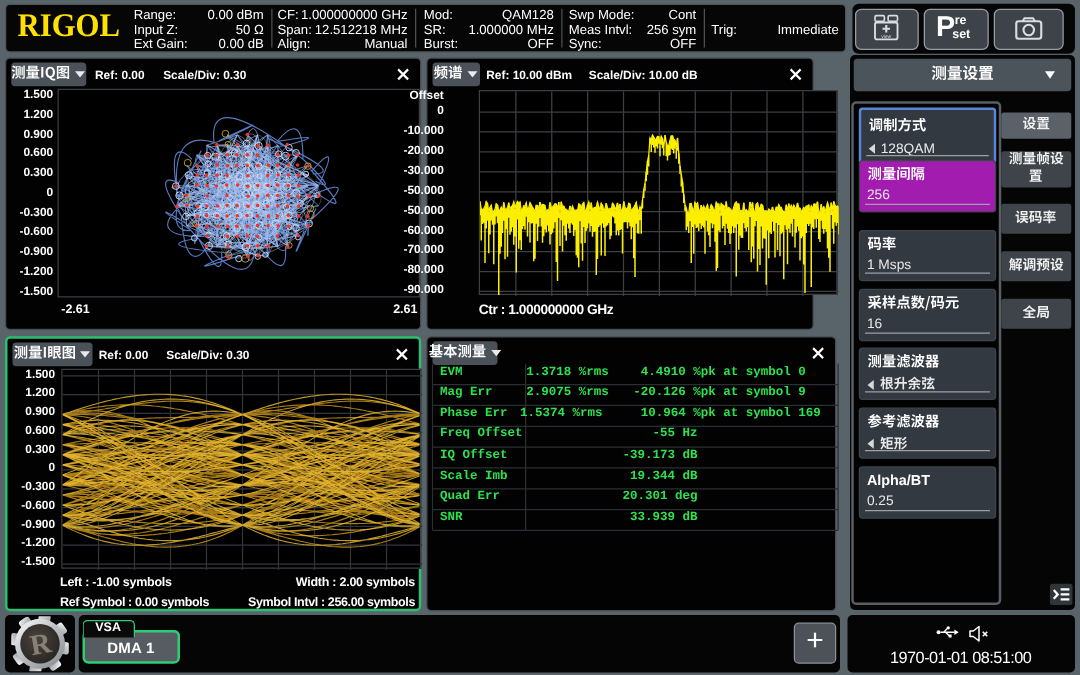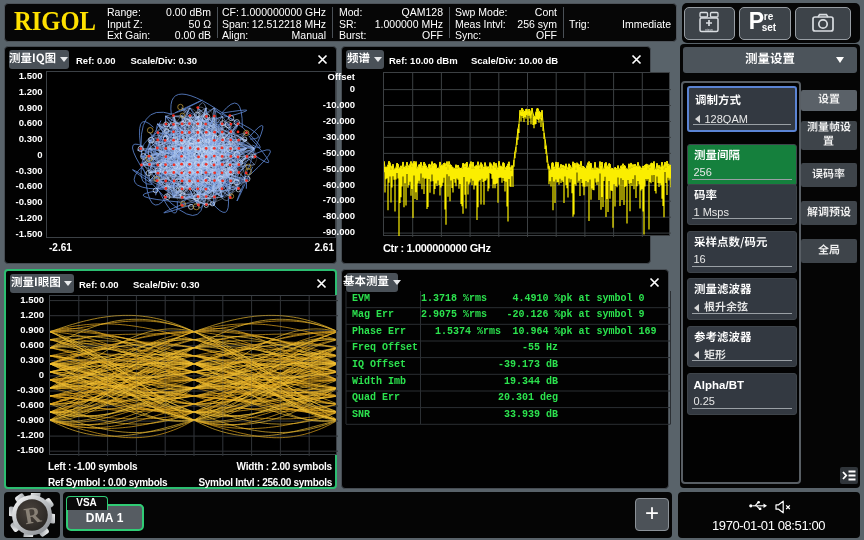--- a/index.html
+++ b/index.html
@@ -382,27 +382,27 @@
     <svg width="335" height="218" viewBox="0 0 335 218" style="position:absolute;left:0;top:0">
       <path d="M4 21V154 M78.5 21V154 M328.5 21V154 M4 37.7H328.5 M4 54.3H328.5 M4 71.0H328.5 M4 87.6H328.5 M4 104.3H328.5 M4 121.0H328.5 M4 137.6H328.5 M4 154.3H328.5" stroke="#2b2f33" stroke-width="1" fill="none"></path>
     </svg>
     <div style="position:absolute;left:10px;top:23.5px;font-size:10px;font-weight:700;color:#2ce24e;white-space:nowrap;line-height:1;font-family:'Liberation Mono',monospace;">EVM</div>
     <div style="position:absolute;right:181px;top:23.5px;font-size:10px;font-weight:700;color:#2ce24e;white-space:nowrap;line-height:1;font-family:'Liberation Mono',monospace;">1.3718 %rms</div>
     <div style="position:absolute;left:170.5px;top:23.5px;font-size:10px;font-weight:700;color:#2ce24e;white-space:nowrap;line-height:1;font-family:'Liberation Mono',monospace;">4.4910 %pk at symbol 0</div>
     <div style="position:absolute;left:10px;top:40.160000000000004px;font-size:10px;font-weight:700;color:#2ce24e;white-space:nowrap;line-height:1;font-family:'Liberation Mono',monospace;">Mag Err</div>
     <div style="position:absolute;right:181px;top:40.160000000000004px;font-size:10px;font-weight:700;color:#2ce24e;white-space:nowrap;line-height:1;font-family:'Liberation Mono',monospace;">2.9075 %rms</div>
     <div style="position:absolute;left:164.5px;top:40.160000000000004px;font-size:10px;font-weight:700;color:#2ce24e;white-space:nowrap;line-height:1;font-family:'Liberation Mono',monospace;">-20.126 %pk at symbol 9</div>
     <div style="position:absolute;left:10px;top:56.82000000000001px;font-size:10px;font-weight:700;color:#2ce24e;white-space:nowrap;line-height:1;font-family:'Liberation Mono',monospace;">Phase Err</div>
-    <div style="position:absolute;right:167px;top:56.82000000000001px;font-size:10px;font-weight:700;color:#2ce24e;white-space:nowrap;line-height:1;font-family:'Liberation Mono',monospace;">1.5374 %rms</div>
+    <div style="position:absolute;right:186px;top:56.82000000000001px;font-size:10px;font-weight:700;color:#2ce24e;white-space:nowrap;line-height:1;font-family:'Liberation Mono',monospace;">1.5374 %rms</div>
     <div style="position:absolute;left:170.5px;top:56.82000000000001px;font-size:10px;font-weight:700;color:#2ce24e;white-space:nowrap;line-height:1;font-family:'Liberation Mono',monospace;">10.964 %pk at symbol 169</div>
     <div style="position:absolute;left:10px;top:73.48px;font-size:10px;font-weight:700;color:#2ce24e;white-space:nowrap;line-height:1;font-family:'Liberation Mono',monospace;">Freq Offset</div>
     <div style="position:absolute;right:110px;top:73.48px;font-size:10px;font-weight:700;color:#2ce24e;white-space:nowrap;line-height:1;font-family:'Liberation Mono',monospace;">-55 Hz</div>
     <div style="position:absolute;left:10px;top:90.14px;font-size:10px;font-weight:700;color:#2ce24e;white-space:nowrap;line-height:1;font-family:'Liberation Mono',monospace;">IQ Offset</div>
     <div style="position:absolute;right:110px;top:90.14px;font-size:10px;font-weight:700;color:#2ce24e;white-space:nowrap;line-height:1;font-family:'Liberation Mono',monospace;">-39.173 dB</div>
-    <div style="position:absolute;left:10px;top:106.8px;font-size:10px;font-weight:700;color:#2ce24e;white-space:nowrap;line-height:1;font-family:'Liberation Mono',monospace;">Width Imb</div>
+    <div style="position:absolute;left:10px;top:106.8px;font-size:10px;font-weight:700;color:#2ce24e;white-space:nowrap;line-height:1;font-family:'Liberation Mono',monospace;">Scale Imb</div>
     <div style="position:absolute;right:110px;top:106.8px;font-size:10px;font-weight:700;color:#2ce24e;white-space:nowrap;line-height:1;font-family:'Liberation Mono',monospace;">19.344 dB</div>
     <div style="position:absolute;left:10px;top:123.46000000000002px;font-size:10px;font-weight:700;color:#2ce24e;white-space:nowrap;line-height:1;font-family:'Liberation Mono',monospace;">Quad Err</div>
     <div style="position:absolute;right:110px;top:123.46000000000002px;font-size:10px;font-weight:700;color:#2ce24e;white-space:nowrap;line-height:1;font-family:'Liberation Mono',monospace;">20.301 deg</div>
     <div style="position:absolute;left:10px;top:140.12px;font-size:10px;font-weight:700;color:#2ce24e;white-space:nowrap;line-height:1;font-family:'Liberation Mono',monospace;">SNR</div>
     <div style="position:absolute;right:110px;top:140.12px;font-size:10px;font-weight:700;color:#2ce24e;white-space:nowrap;line-height:1;font-family:'Liberation Mono',monospace;">33.939 dB</div>
   </div>
 <div style="position:absolute;left:680px;top:44px;width:180px;height:444px;background:#050505;border-radius:4px;"></div>
 <div style="position:absolute;left:683px;top:47px;width:174px;height:25.5px;background:#4c545b;border-radius:3px;">
     <div style="position:absolute;left:50%;top:5px;transform:translateX(-50%);">
       <svg width="50.0" height="15.6" viewBox="0 0 50.0 15.6" style="display:block">
@@ -417,21 +417,21 @@
       <svg width="46.0" height="14.4" viewBox="0 0 46.0 14.4" style="display:block">
         <path d="M0.9 1.4C1.6 1.9 2.4 2.7 2.7 3.2L3.7 2.3C3.3 1.8 2.4 1 1.8 0.5ZM0.4 3.9V5.2H1.8V8.5C1.8 9.2 1.3 9.8 1 10.1C1.3 10.2 1.7 10.7 1.9 10.9C2.1 10.7 2.4 10.4 3.8 9.2C3.7 9.6 3.5 10 3.2 10.4C3.5 10.5 4 10.9 4.2 11.1C5.3 9.6 5.5 7 5.5 5.2V2H9.5V9.7C9.5 9.8 9.5 9.9 9.3 9.9C9.1 9.9 8.6 9.9 8.1 9.9C8.3 10.2 8.5 10.8 8.5 11.1C9.3 11.1 9.9 11.1 10.2 10.9C10.6 10.7 10.7 10.3 10.7 9.7V0.8H4.3V5.2C4.3 6.2 4.3 7.3 4 8.4C3.9 8.2 3.8 7.9 3.7 7.6L3.1 8.2V3.9ZM6.9 2.2V2.9H6V3.9H6.9V4.7H5.8V5.7H9.2V4.7H8V3.9H9V2.9H8V2.2ZM5.9 6.4V9.8H6.9V9.2H9V6.4ZM6.9 7.3H8V8.3H6.9Z M18.9 1.3V7.8H20.2V1.3ZM21 0.6V9.5C21 9.7 20.9 9.8 20.7 9.8C20.5 9.8 19.9 9.8 19.3 9.7C19.5 10.1 19.7 10.8 19.7 11.1C20.6 11.1 21.3 11.1 21.7 10.9C22.1 10.6 22.3 10.3 22.3 9.5V0.6ZM12.8 0.6C12.6 1.7 12.2 2.8 11.7 3.6C12 3.7 12.5 3.8 12.8 4H11.9V5.2H14.5V6.1H12.4V10.2H13.6V7.3H14.5V11.1H15.9V7.3H16.9V9C16.9 9.1 16.8 9.1 16.7 9.1C16.6 9.1 16.3 9.1 16 9.1C16.2 9.4 16.3 9.9 16.4 10.3C16.9 10.3 17.4 10.3 17.7 10.1C18 9.9 18.1 9.5 18.1 9V6.1H15.9V5.2H18.4V4H15.9V3.1H17.9V1.9H15.9V0.4H14.5V1.9H13.8C13.9 1.5 14 1.2 14.1 0.8ZM14.5 4H13C13.1 3.7 13.3 3.4 13.4 3.1H14.5Z M27.8 0.7C28 1.2 28.3 1.7 28.5 2.2H23.6V3.5H26.5C26.4 6 26.2 8.6 23.4 10.1C23.8 10.3 24.2 10.8 24.4 11.2C26.5 10 27.4 8.2 27.7 6.3H31.4C31.2 8.3 31 9.3 30.7 9.6C30.5 9.7 30.4 9.7 30.1 9.7C29.8 9.7 29 9.7 28.2 9.7C28.5 10 28.7 10.6 28.7 11C29.5 11.1 30.2 11.1 30.7 11C31.2 11 31.6 10.8 31.9 10.5C32.4 10 32.6 8.7 32.9 5.5C32.9 5.3 32.9 4.9 32.9 4.9H27.9C28 4.5 28 4 28.1 3.5H33.9V2.2H29.2L30 1.9C29.8 1.4 29.5 0.7 29.1 0.2Z M40.7 0.4C40.7 1 40.8 1.7 40.8 2.3H35.1V3.7H40.8C41.1 7.7 42 11.2 44 11.2C45.1 11.2 45.5 10.6 45.7 8.4C45.4 8.3 44.8 7.9 44.5 7.6C44.5 9.1 44.3 9.7 44.1 9.7C43.3 9.7 42.5 7 42.3 3.7H45.4V2.3H44.3L45.1 1.6C44.8 1.2 44.1 0.7 43.6 0.3L42.7 1.1C43.2 1.4 43.7 1.9 44.1 2.3H42.2C42.2 1.7 42.2 1 42.2 0.4ZM35.1 9.4 35.5 10.8C37 10.5 39 10.1 40.9 9.7L40.8 8.5L38.6 8.8V6.3H40.5V5H35.5V6.3H37.3V9.1C36.4 9.2 35.7 9.3 35.1 9.4Z" fill="#ffffff"></path>
       </svg>
     </div>
     <div style="position:absolute;left:6px;top:26.0px;white-space:nowrap;font-size:11px;line-height:1;color:#e8e8e8;display:flex;align-items:center;">
       <div style="display:inline-block;width:0;height:0;border-top:4px solid transparent;border-bottom:4px solid transparent;border-right:5.5px solid #d8d8d8;margin-right:5px;"></div>
       <span style="font-size:11px;color:#e8e8e8;">128QAM</span>
     </div>
     <div style="position:absolute;left:4px;right:4px;bottom:5px;height:1px;background:#9aa0a5;"></div>
   </div>
-<div style="position:absolute;left:686.5px;top:144px;width:110.5px;height:41.5px;background:#15803d;border:1px solid #3e444a;border-radius:3px;">
+<div style="position:absolute;left:686.5px;top:128px;width:110.5px;height:41.5px;background:#a21caf;border:1px solid #3e444a;border-radius:3px;">
     <div style="position:absolute;left:6px;top:4px;">
       <svg width="46.0" height="14.4" viewBox="0 0 46.0 14.4" style="display:block">
         <path d="M3.5 1V8.5H4.5V1.9H6.5V8.5H7.6V1ZM9.7 0.5V9.8C9.7 9.9 9.7 10 9.5 10C9.3 10 8.8 10 8.2 10C8.4 10.3 8.5 10.8 8.6 11.1C9.4 11.1 10 11.1 10.3 10.9C10.7 10.7 10.8 10.4 10.8 9.8V0.5ZM8.2 1.4V8.5H9.2V1.4ZM0.8 1.4C1.4 1.8 2.3 2.3 2.7 2.7L3.5 1.6C3.1 1.2 2.2 0.7 1.6 0.4ZM0.3 4.5C0.9 4.9 1.8 5.4 2.2 5.7L3 4.6C2.6 4.3 1.7 3.8 1.1 3.5ZM0.5 10.3 1.8 11C2.2 9.9 2.7 8.6 3.1 7.3L2 6.6C1.6 8 1 9.4 0.5 10.3ZM5 2.6V7C5 8.3 4.8 9.5 3 10.3C3.2 10.5 3.5 10.9 3.6 11.2C4.7 10.7 5.3 10 5.6 9.3C6.1 9.8 6.7 10.6 7 11.1L7.9 10.5C7.6 10 6.9 9.3 6.4 8.7L5.6 9.2C5.9 8.5 6 7.7 6 7V2.6Z M14.8 2.5H19.6V2.9H14.8ZM14.8 1.4H19.6V1.8H14.8ZM13.5 0.7V3.6H21V0.7ZM12 3.9V4.9H22.5V3.9ZM14.6 7H16.6V7.5H14.6ZM17.9 7H19.9V7.5H17.9ZM14.6 6H16.6V6.4H14.6ZM17.9 6H19.9V6.4H17.9ZM12 9.9V10.9H22.5V9.9H17.9V9.4H21.5V8.6H17.9V8.2H21.3V5.2H13.3V8.2H16.6V8.6H13V9.4H16.6V9.9Z M23.8 3.1V11.1H25.2V3.1ZM24 1.1C24.5 1.6 25.1 2.4 25.3 2.9L26.5 2.2C26.2 1.6 25.6 0.9 25.1 0.4ZM27.6 6.9H29.9V8H27.6ZM27.6 4.7H29.9V5.8H27.6ZM26.4 3.6V9.1H31.2V3.6ZM26.9 0.9V2.2H32.4V9.7C32.4 9.8 32.3 9.9 32.2 9.9C32 9.9 31.6 9.9 31.2 9.8C31.4 10.2 31.6 10.7 31.6 11.1C32.4 11.1 32.9 11.1 33.3 10.8C33.7 10.6 33.8 10.3 33.8 9.7V0.9Z M40.6 3.3H43.7V3.9H40.6ZM39.5 2.4V4.9H44.9V2.4ZM39 0.8V1.9H45.5V0.8ZM35.2 0.8V11.1H36.4V2H37.3C37.2 2.8 36.9 3.7 36.7 4.4C37.4 5.2 37.5 6 37.5 6.5C37.5 6.9 37.4 7.1 37.3 7.2C37.2 7.3 37.1 7.3 37 7.3C36.8 7.3 36.7 7.3 36.5 7.3C36.7 7.6 36.8 8.2 36.8 8.5C37.1 8.5 37.3 8.5 37.5 8.5C37.8 8.4 38 8.3 38.2 8.2C38.5 7.9 38.7 7.4 38.7 6.7C38.7 6 38.6 5.2 37.9 4.3C38.2 3.4 38.6 2.2 38.9 1.3L38 0.8L37.8 0.8ZM43 6.4C42.8 6.9 42.5 7.5 42.3 8H41.5L42.2 7.7C42 7.3 41.7 6.8 41.4 6.4L40.6 6.7C40.8 7.1 41.1 7.6 41.3 8H40.5V8.9H41.6V10.9H42.7V8.9H43.8V8H43.2L43.9 6.8ZM39 5.3V11.2H40.2V6.3H44.1V9.9C44.1 10 44.1 10 44 10C43.9 10.1 43.6 10.1 43.3 10C43.4 10.3 43.5 10.8 43.6 11.2C44.2 11.2 44.6 11.1 44.9 11C45.2 10.8 45.3 10.4 45.3 9.9V5.3Z" fill="#ffffff"></path>
       </svg>
     </div>
     <div style="position:absolute;left:6px;top:22.0px;white-space:nowrap;font-size:11px;line-height:1;color:#e8e8e8;display:flex;align-items:center;">
       <span style="font-size:11px;color:#e8e8e8;">256</span>
     </div>
     <div style="position:absolute;left:4px;right:4px;bottom:5px;height:1px;background:#9aa0a5;"></div>
   </div>

